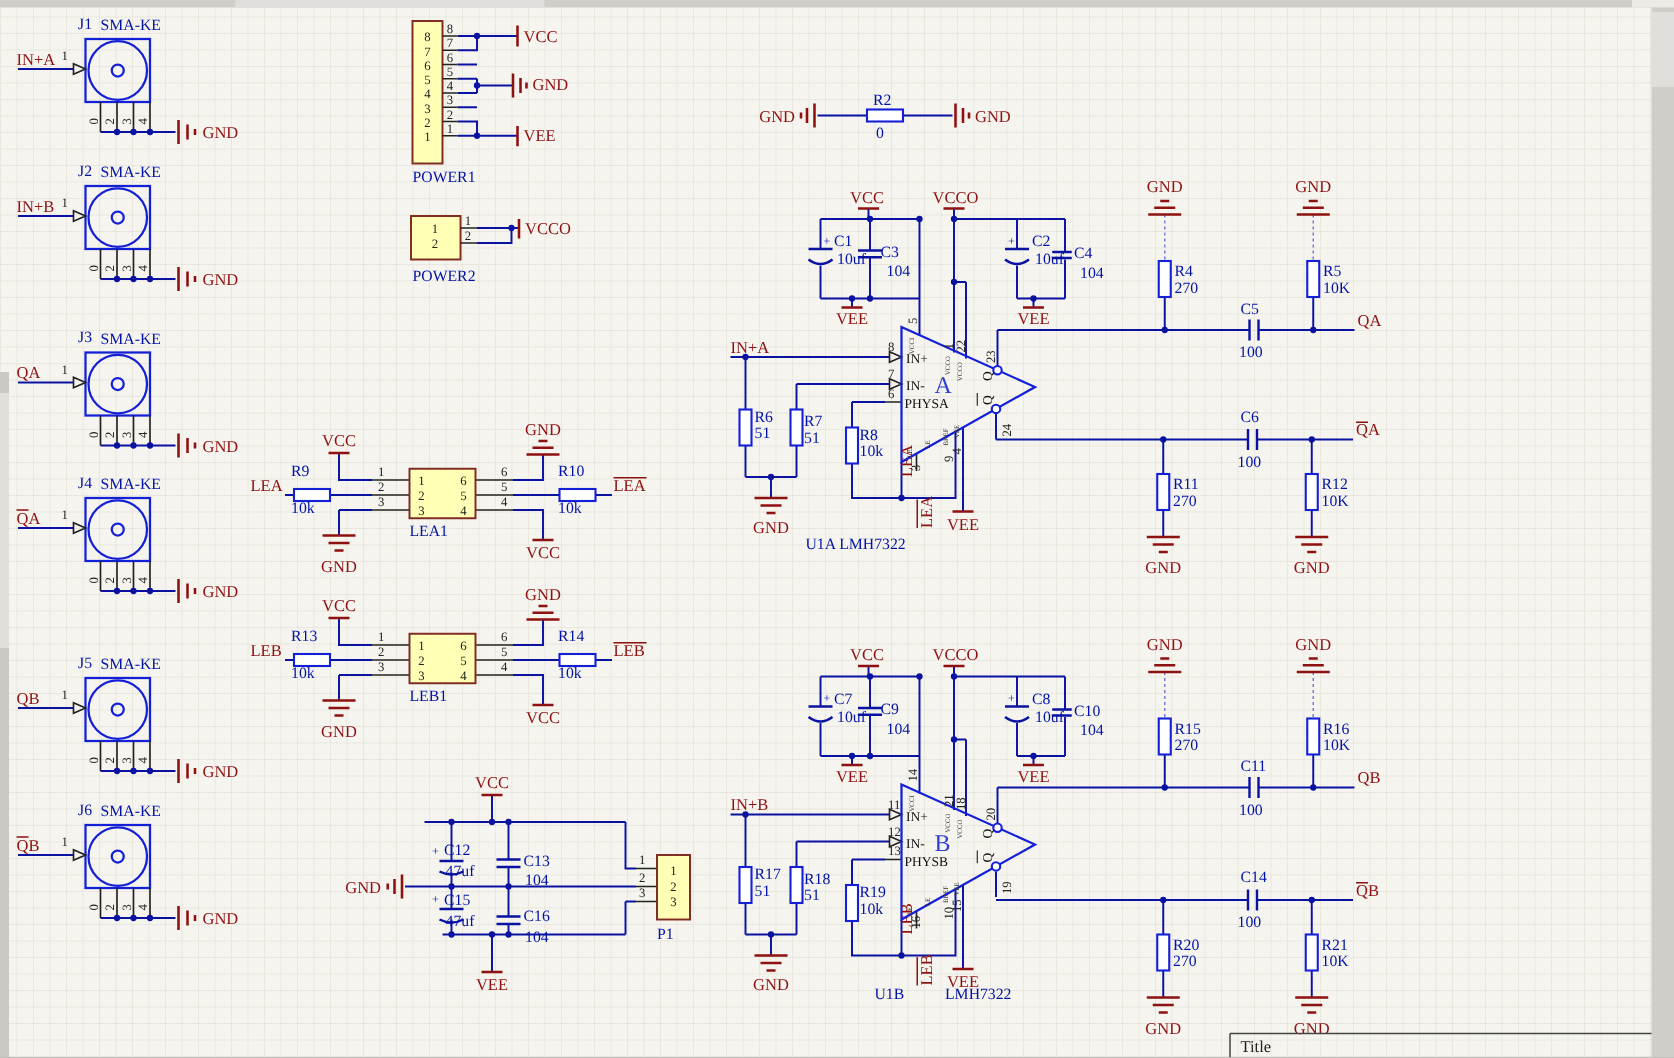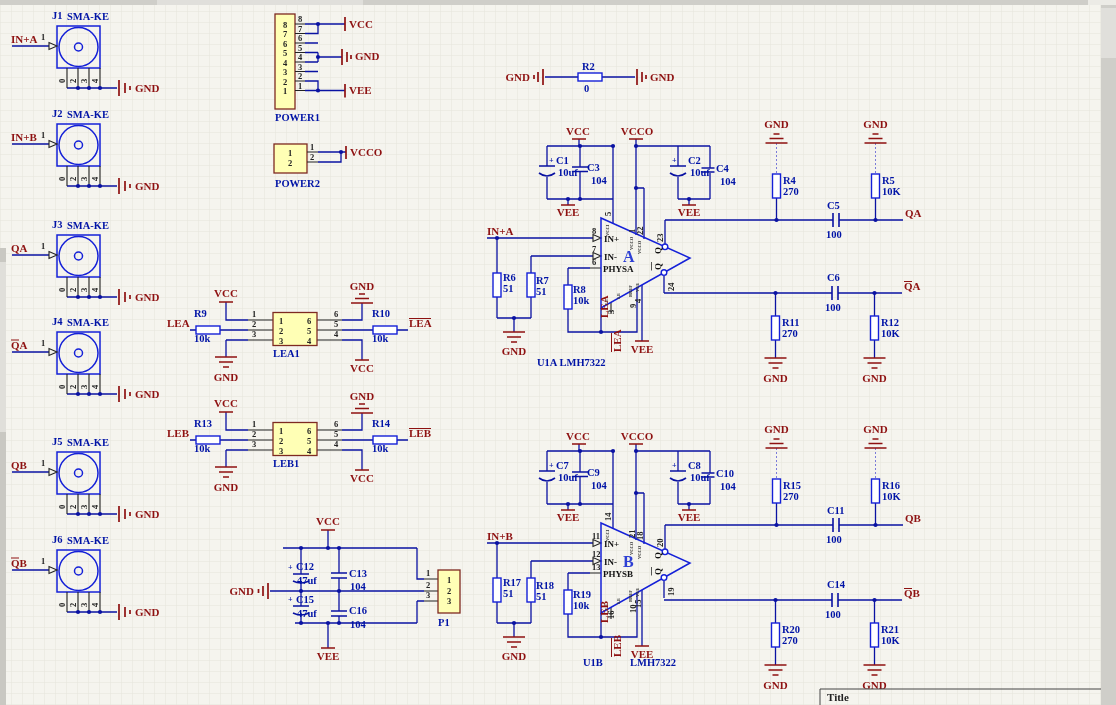--- a/index.html
+++ b/index.html
@@ -1,16 +1,16 @@
 <!DOCTYPE html>
 <html><head>
 <meta charset="utf-8">
 <style>
   html,body{margin:0;padding:0;background:#888;}
-  #stage{position:relative;width:1116px;height:705px;overflow:hidden;background:#f5f4ee;font-weight:bold;}
+  #stage{position:relative;width:1116px;height:705px;overflow:hidden;background:#f5f4ee;}
   svg{display:block}
   text{font-family:"Liberation Serif",serif;}
   .d{fill:#0013a6;font-size:10.5px;}
   .n{fill:#8e1111;font-size:11px;}
   .p{fill:#232323;font-size:8.5px;}
   .pn{fill:#111;font-size:9px;}
   .t{fill:#333;font-size:4.5px;}
   .big{fill:#2d3fd4;font-size:16px;}
   .ttl{fill:#222;font-size:11px;}
   .s{fill:#0013a6;font-size:8px;}

